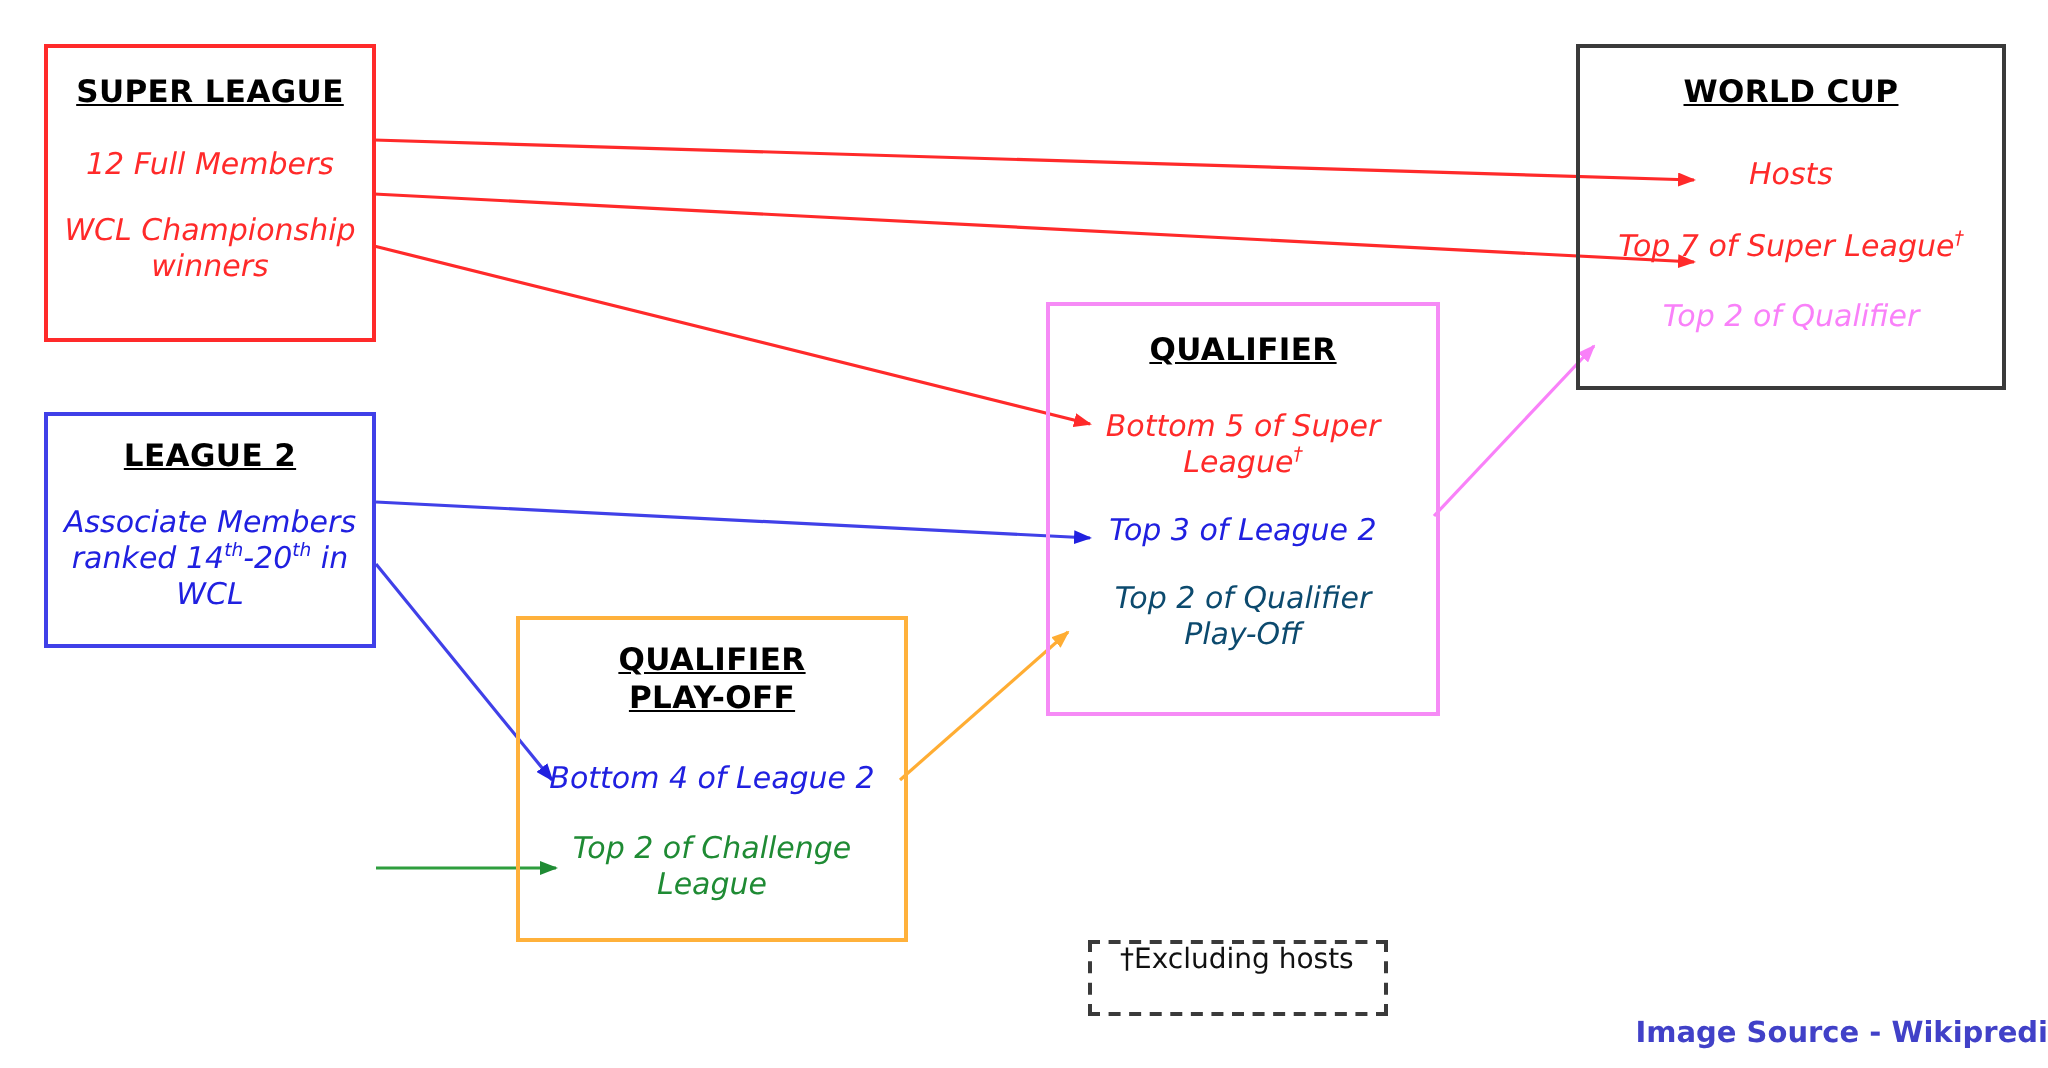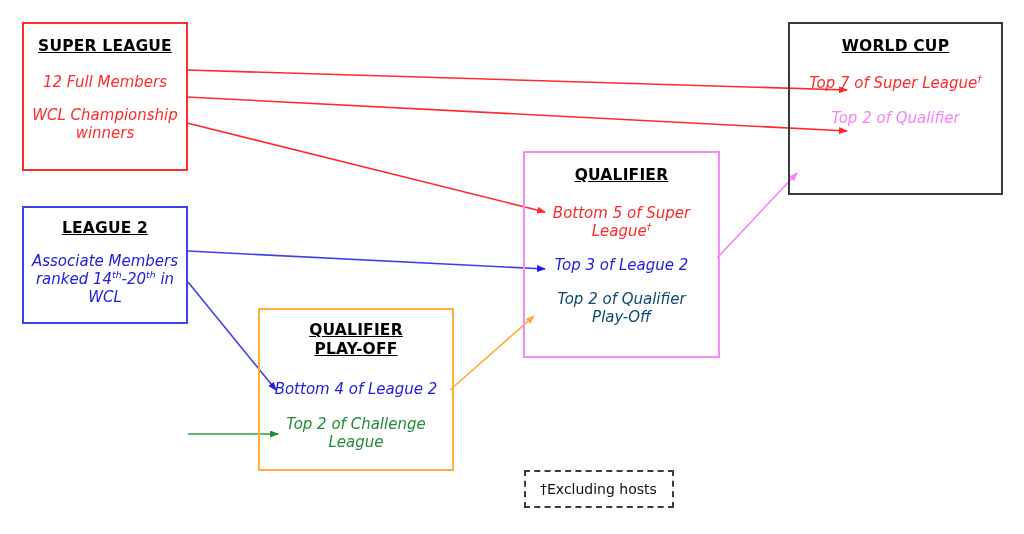--- a/index.html
+++ b/index.html
@@ -100,24 +100,23 @@
   #box-world-cup {
     left: 788px; top: 22px; width: 215px; height: 173px;
     border: 2px solid #3a3a3a;
   }
   #box-world-cup .title { margin-top: 13px; }
   #box-world-cup .e1 { color: #ff2a2a; margin-top: 22px; }
   #box-world-cup .e2 { color: #ff2a2a; margin-top: 18px; }
   #box-world-cup .e3 { color: #f981f9; margin-top: 17px; }
 
   #footnote-box {
-    left: 524px; top: 470px; width: 150px; height: 38px;
+    left: 544px; top: 470px; width: 150px; height: 38px;
     border: 2px dashed #3a3a3a;
     display: flex;
-    align-items: center;
     justify-content: flex-start;
   }
   #footnote-box .footnote-text {
     color: #111111;
     font-size: 14px;
     font-style: normal;
     padding-left: 14px;
     white-space: nowrap;
   }
   #image-source {
@@ -194,22 +193,24 @@
 
   <div class="box" id="box-qualifier">
     <div class="title">QUALIFIER</div>
     <div class="entry e1"><span>Bottom 5 of Super League</span><sup>†</sup></div>
     <div class="entry e2">Top 3 of League 2</div>
     <div class="entry e3">Top 2 of Qualifier Play-Off</div>
   </div>
 
   <div class="box" id="box-world-cup">
     <div class="title">WORLD CUP</div>
+    <div class="entry e1">Hosts</div>
     <div class="entry e2"><span>Top 7 of Super League</span><sup>†</sup></div>
     <div class="entry e3">Top 2 of Qualifier</div>
   </div>
 
   <div class="box" id="footnote-box">
     <div class="footnote-text">†Excluding hosts</div>
   </div>
 
+  <div id="image-source">Image Source - Wikipredi</div>
 
 </div>
 
 </body></html>

